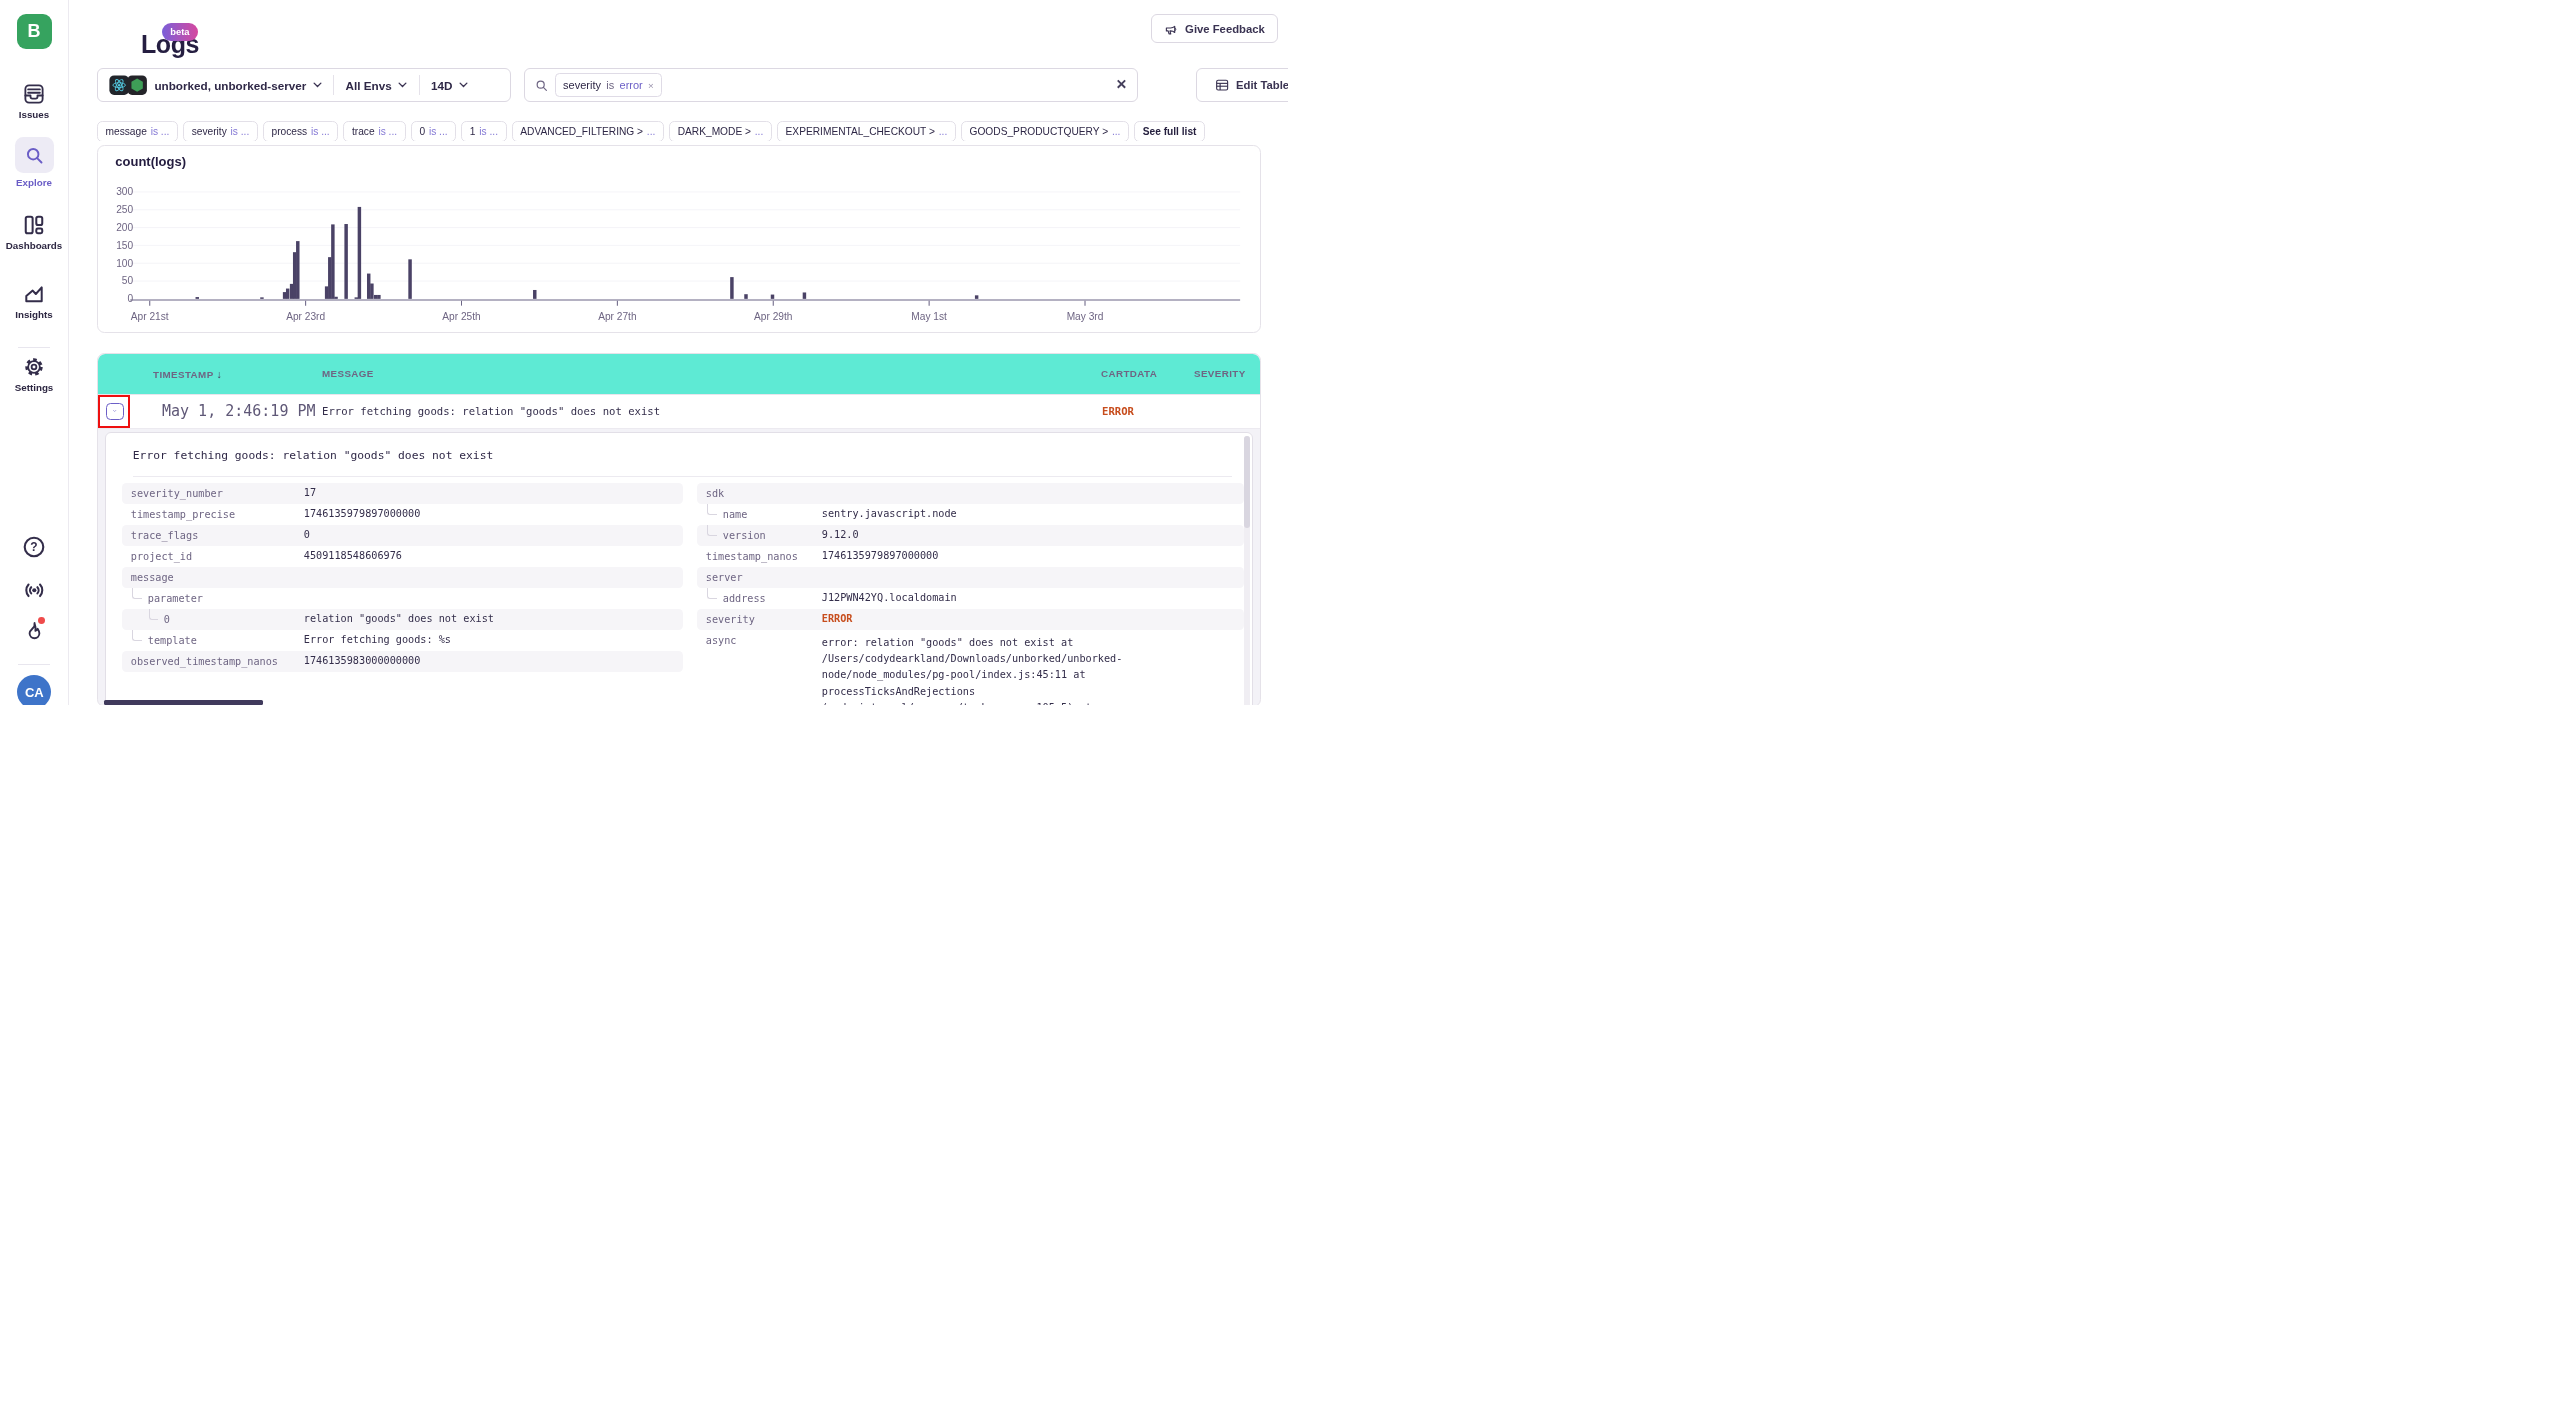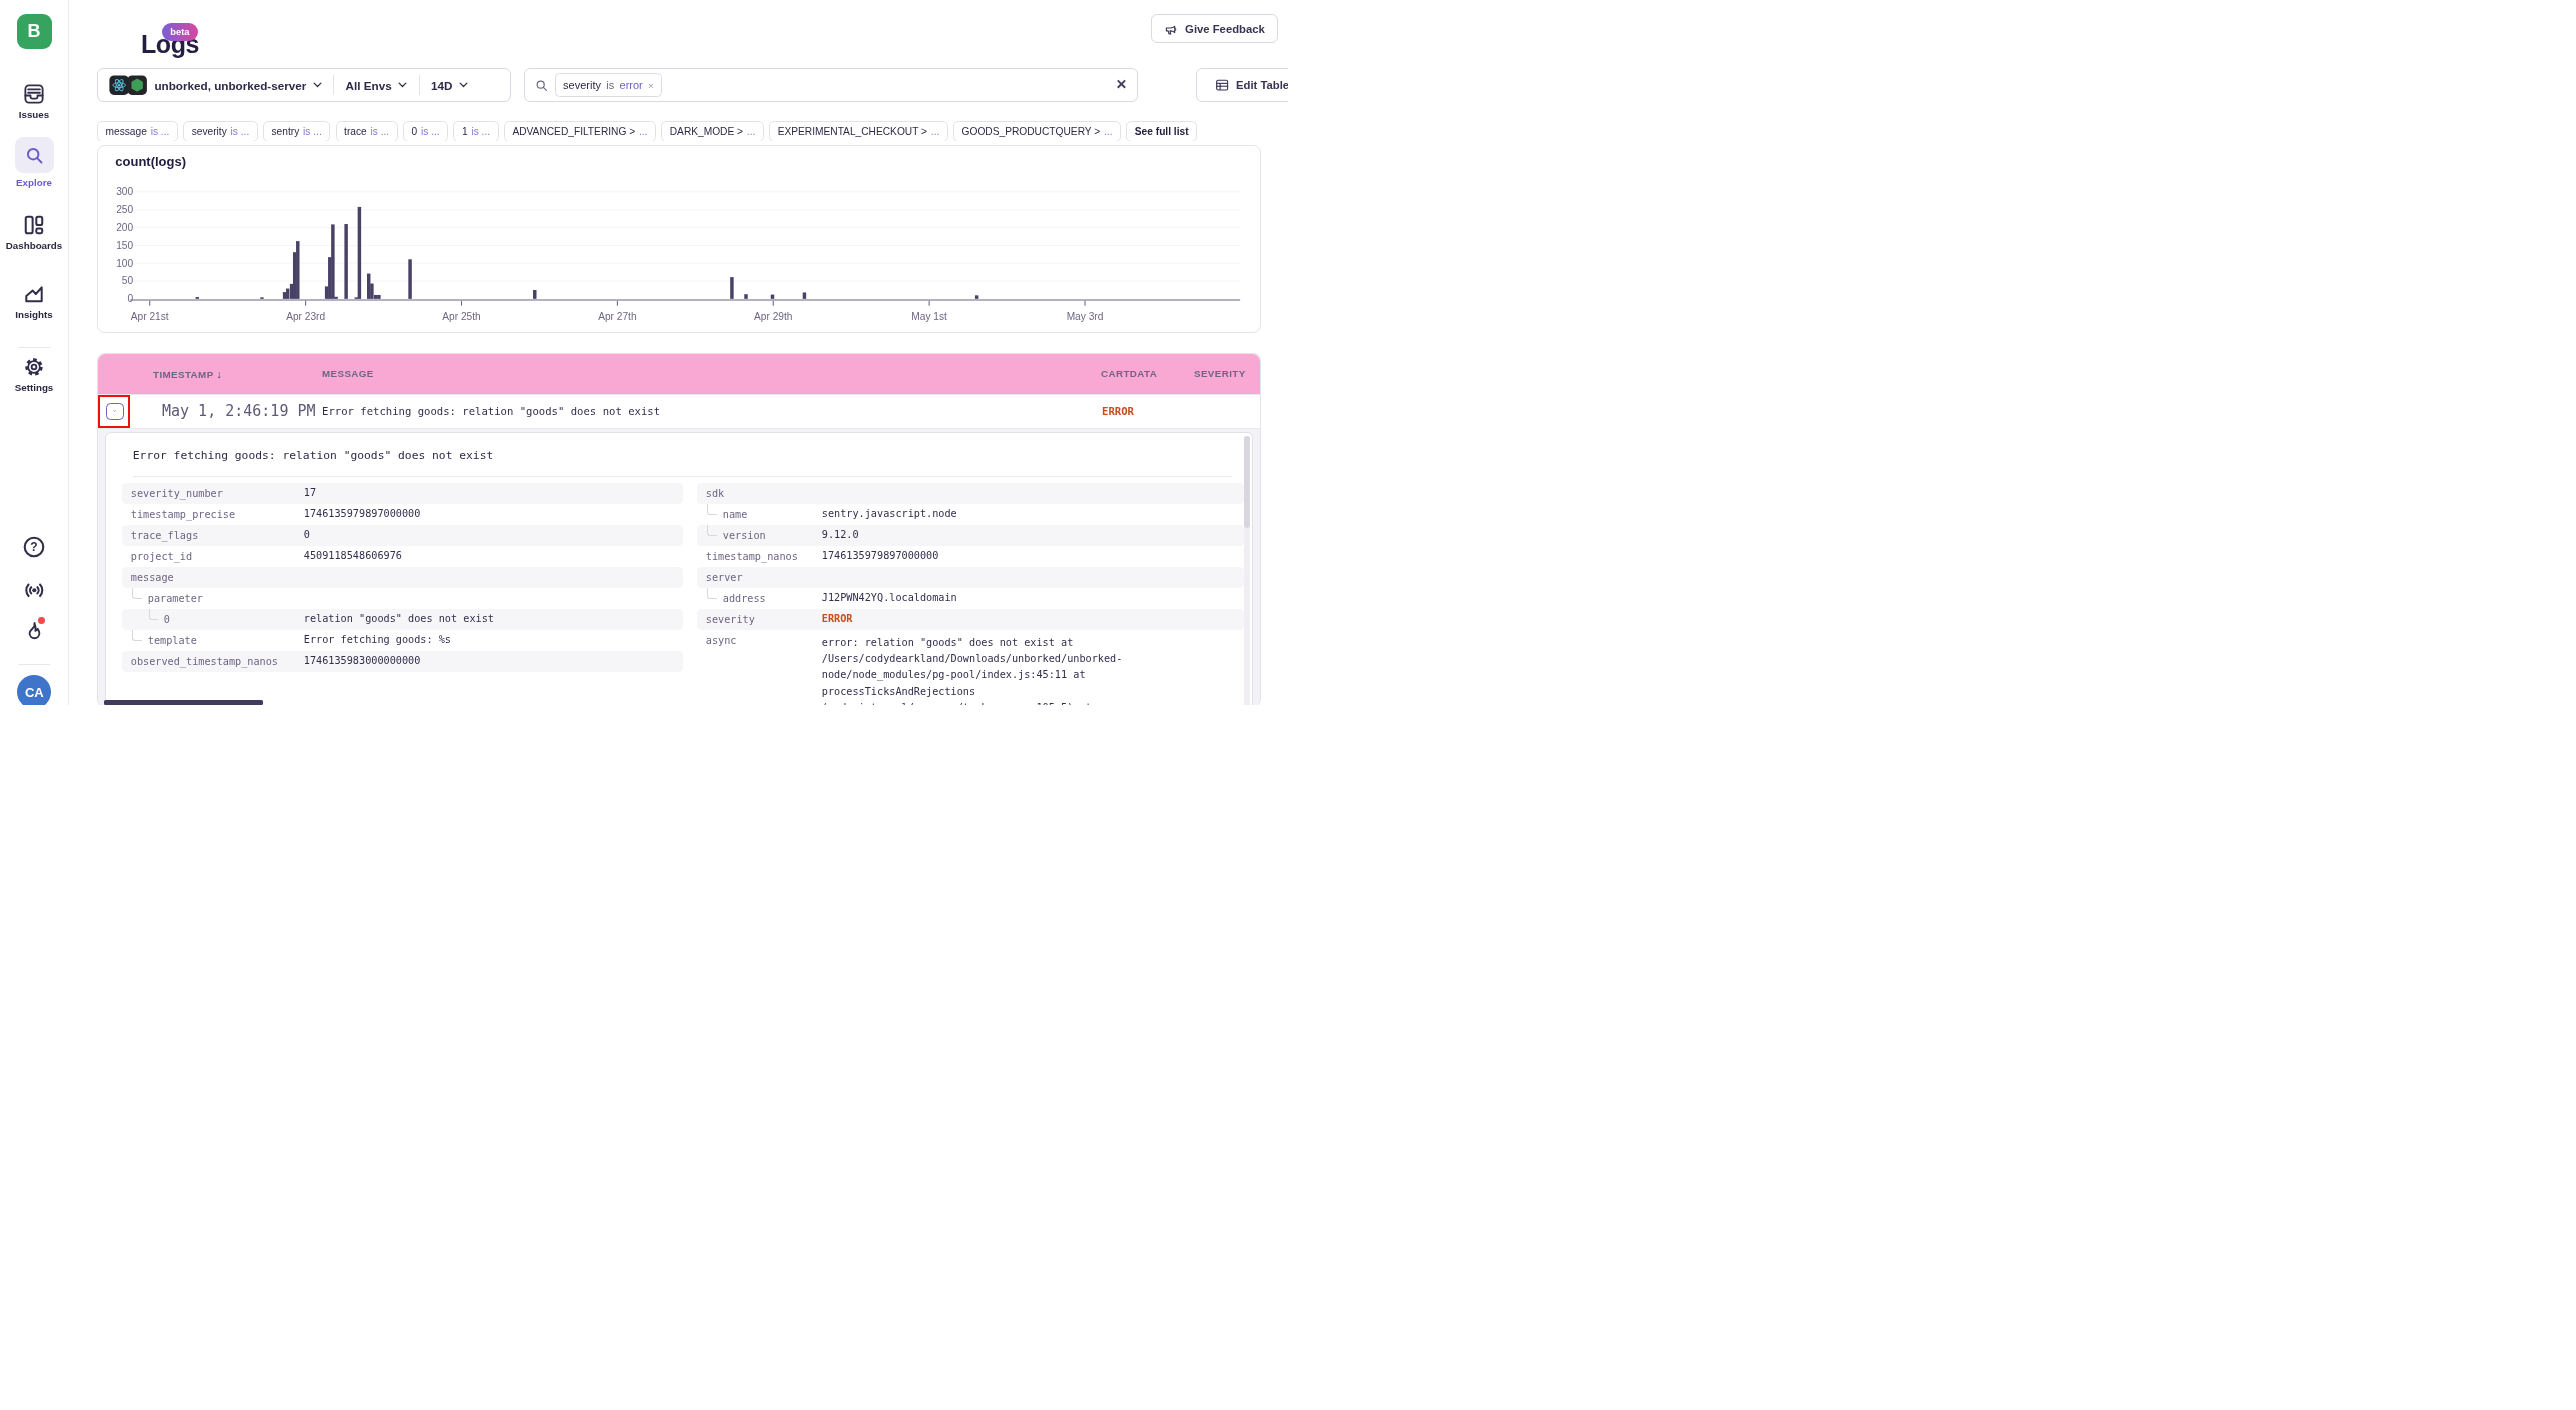--- a/index.html
+++ b/index.html
@@ -47,21 +47,21 @@
         padding:0 7.5px;font-size:10.2px;gap:3.8px;flex:none;cursor:pointer;white-space:nowrap;}
   .chip-name{color:#2f2847;} .chip-qual{color:#8377d4;}
   .chip.see-full .chip-name{font-weight:700;color:#26203f;}
   
   .chart-card{position:absolute;left:97px;top:145px;width:1164px;height:188px;border:0.8px solid #e5e2e9;border-radius:7.5px;
               background:#fff;box-sizing:border-box;}
   .chart-title{position:absolute;left:17.3px;top:8.3px;font-size:13px;font-weight:800;color:#231c3f;}
   
   .table-card{position:absolute;left:97px;top:353px;width:1164px;height:354px;border:0.8px solid #e5e2e9;border-radius:7.5px;
               background:#f3f2f7;box-sizing:border-box;overflow:hidden;}
-  .thead{height:40px;background:#f9a8d4;border-bottom:0.8px solid #e8e5ec;position:relative;border-radius:7.5px 7.5px 0 0;}
+  .thead{height:40px;background:#5eead4;border-bottom:0.8px solid #e8e5ec;position:relative;border-radius:7.5px 7.5px 0 0;}
   .th{position:absolute;top:0;line-height:40px;font-size:9.8px;font-weight:700;color:#6e6583;letter-spacing:0.4px;}
   .th .sort{color:#4c4565;font-weight:400;font-size:10.6px;}
   .trow{height:33px;background:#fff;border-bottom:0.8px solid #eceaf0;position:relative;}
   .expand-btn{position:absolute;left:8.3px;top:7.5px;width:17.3px;height:17.3px;border:1.3px solid #6c5fc7;border-radius:4.5px;
               background:#fff;display:flex;align-items:center;justify-content:center;box-sizing:border-box;cursor:pointer;}
   .red-annotation{position:absolute;left:0;top:0;width:32px;height:33px;border:2.6px solid #ee0f0f;box-sizing:border-box;z-index:6;pointer-events:none;}
   .cell-ts{position:absolute;left:64px;line-height:33px;font-size:15px;color:#5f5877;}
   .cell-msg{position:absolute;left:224px;line-height:33px;font-size:10.6px;color:#332d4a;}
   .cell-sev{position:absolute;left:1004px;line-height:33px;font-size:10.6px;font-weight:700;color:#c74d1d;}
   
@@ -268,21 +268,21 @@
 <div class="chips-row">
     <div class="chip">
       <span class="chip-name">message</span>
       <span class="chip-qual">is ...</span>
     </div>
     <div class="chip">
       <span class="chip-name">severity</span>
       <span class="chip-qual">is ...</span>
     </div>
     <div class="chip">
-      <span class="chip-name">sentry</span>
+      <span class="chip-name">process</span>
       <span class="chip-qual">is ...</span>
     </div>
     <div class="chip">
       <span class="chip-name">trace</span>
       <span class="chip-qual">is ...</span>
     </div>
     <div class="chip">
       <span class="chip-name">0</span>
       <span class="chip-qual">is ...</span>
     </div>

